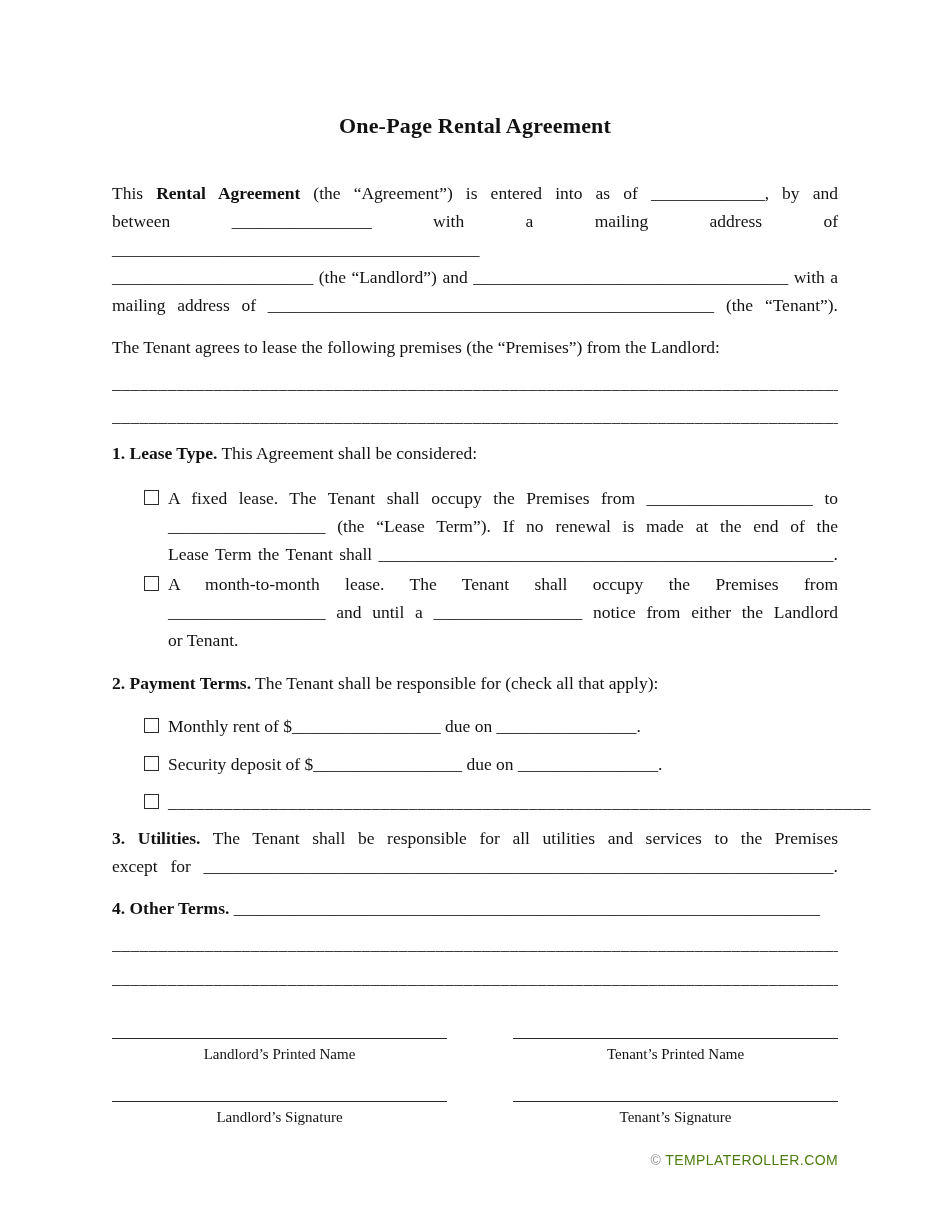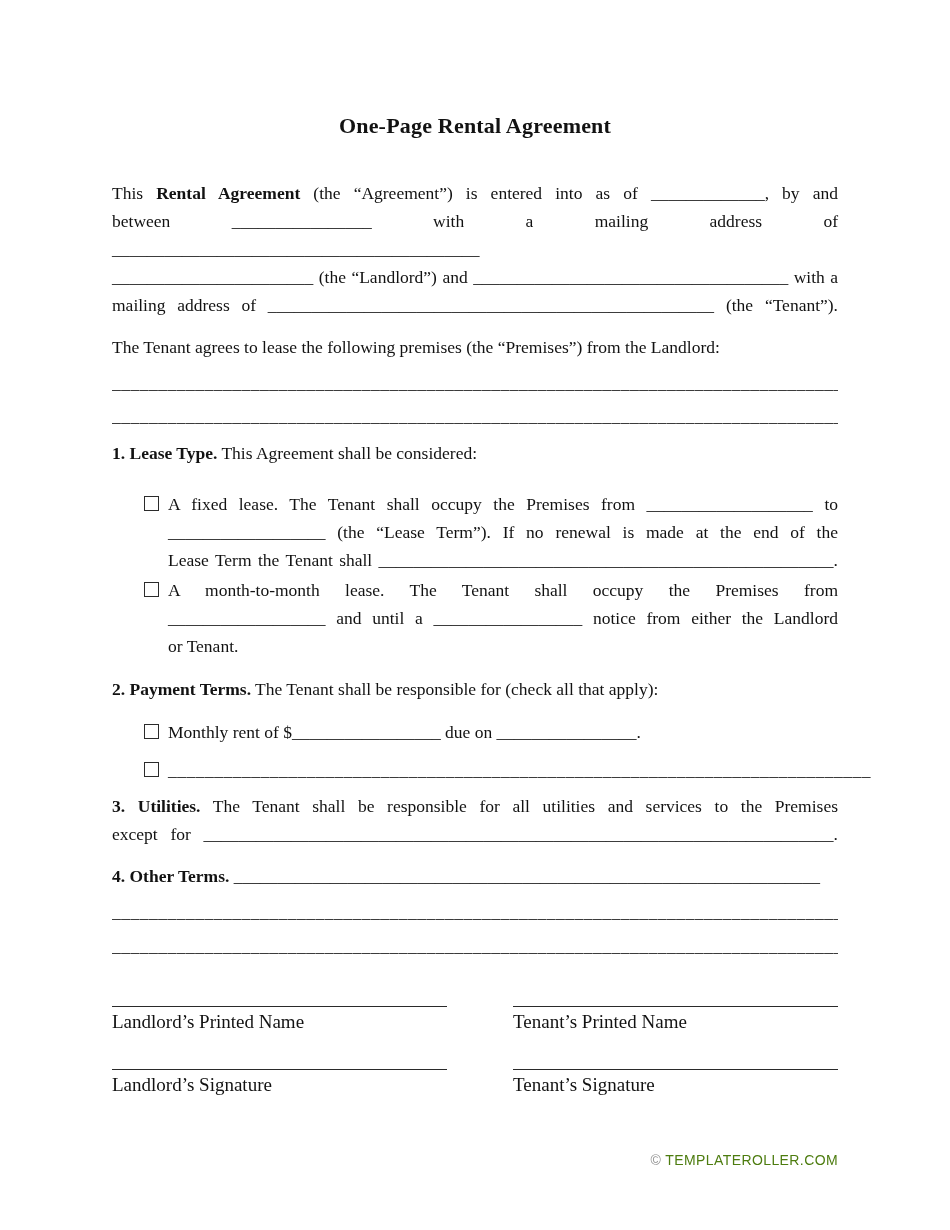--- a/index.html
+++ b/index.html
@@ -28,41 +28,41 @@
   b, .b { font-weight: bold; }
   .intro { margin-top: 32px; }
   .premises-lead { margin-top: 14px; }
   .blankline { letter-spacing: 0.5px; overflow: hidden; white-space: nowrap; }
   .mt8 { margin-top: 8px; }
   .mt5 { margin-top: 5px; }
   .mt6 { margin-top: 6px; }
   .heading { margin-top: 9px; }
   .heading2 { margin-top: 15px; }
   .opt-line { padding-left: 56px; position: relative; }
-  .optA { margin-top: 23px; }
+  .optA { margin-top: 17px; }
   .optB { margin-top: 2px; }
   .cbx {
     position: absolute;
     left: 32px;
     top: 6px;
     width: 13px;
     height: 13px;
     border: 1.7px solid #2b2b2b;
     background: #fff;
     display: inline-block;
   }
   .pay-row { padding-left: 56px; position: relative; margin-top: 10px; }
   .pay-first { margin-top: 15px; }
   .s3 { margin-top: 8px; }
   .s4 { margin-top: 14px; }
   .sig-block { margin-top: 46px; display: flex; justify-content: space-between; }
   .sig-col-left { width: 335px; }
   .sig-col-right { width: 325px; }
   .sig-line { height: 0; border-top: 1.6px solid #2a2a2a; }
-  .sig-label { text-align: left; line-height: 26px; margin-top: 2px; font-size: 19px; }
+  .sig-label { text-align: center; line-height: 26px; margin-top: 2px; font-size: 15px; }
   .sig-row2 { margin-top: 34px; }
   .footer {
     position: absolute;
     top: 1150px;
     right: 112px;
     font-family: "Liberation Sans", "DejaVu Sans", sans-serif;
     font-size: 14px;
     letter-spacing: 0.4px;
     line-height: 20px;
   }
@@ -98,21 +98,21 @@
 
     <div class="optB">
       <div class="line just opt-line"><span class="cbx"></span><span>A month-to-month lease. The Tenant shall occupy the Premises from</span></div>
       <div class="line just opt-line">__________________ and until a _________________ notice from either the Landlord</div>
       <div class="line opt-line">or Tenant.</div>
     </div>
 
     <div class="heading2 line"><b>2. Payment Terms.</b><span> The Tenant shall be responsible for (check all that apply):</span></div>
 
     <div class="pay-row pay-first line"><span class="cbx"></span><span>Monthly rent of $_________________ due on ________________.</span></div>
-    <div class="pay-row line"><span class="cbx"></span></div>
+    <div class="pay-row line"><span class="cbx"></span><span>Security deposit of $_________________ due on ________________.</span></div>
     <div class="pay-row line"><span class="cbx"></span><span class="blankline">____________________________________________________________________________</span></div>
 
     <div class="s3">
       <div class="line just"><b>3. Utilities.</b><span> The Tenant shall be responsible for all utilities and services to the Premises</span></div>
       <div class="line just">except for ________________________________________________________________________.</div>
     </div>
 
     <div class="s4">
       <div class="line"><b>4. Other Terms.</b><span> ___________________________________________________________________</span></div>
       <div class="blankline mt8">__________________________________________________________________________________</div>

